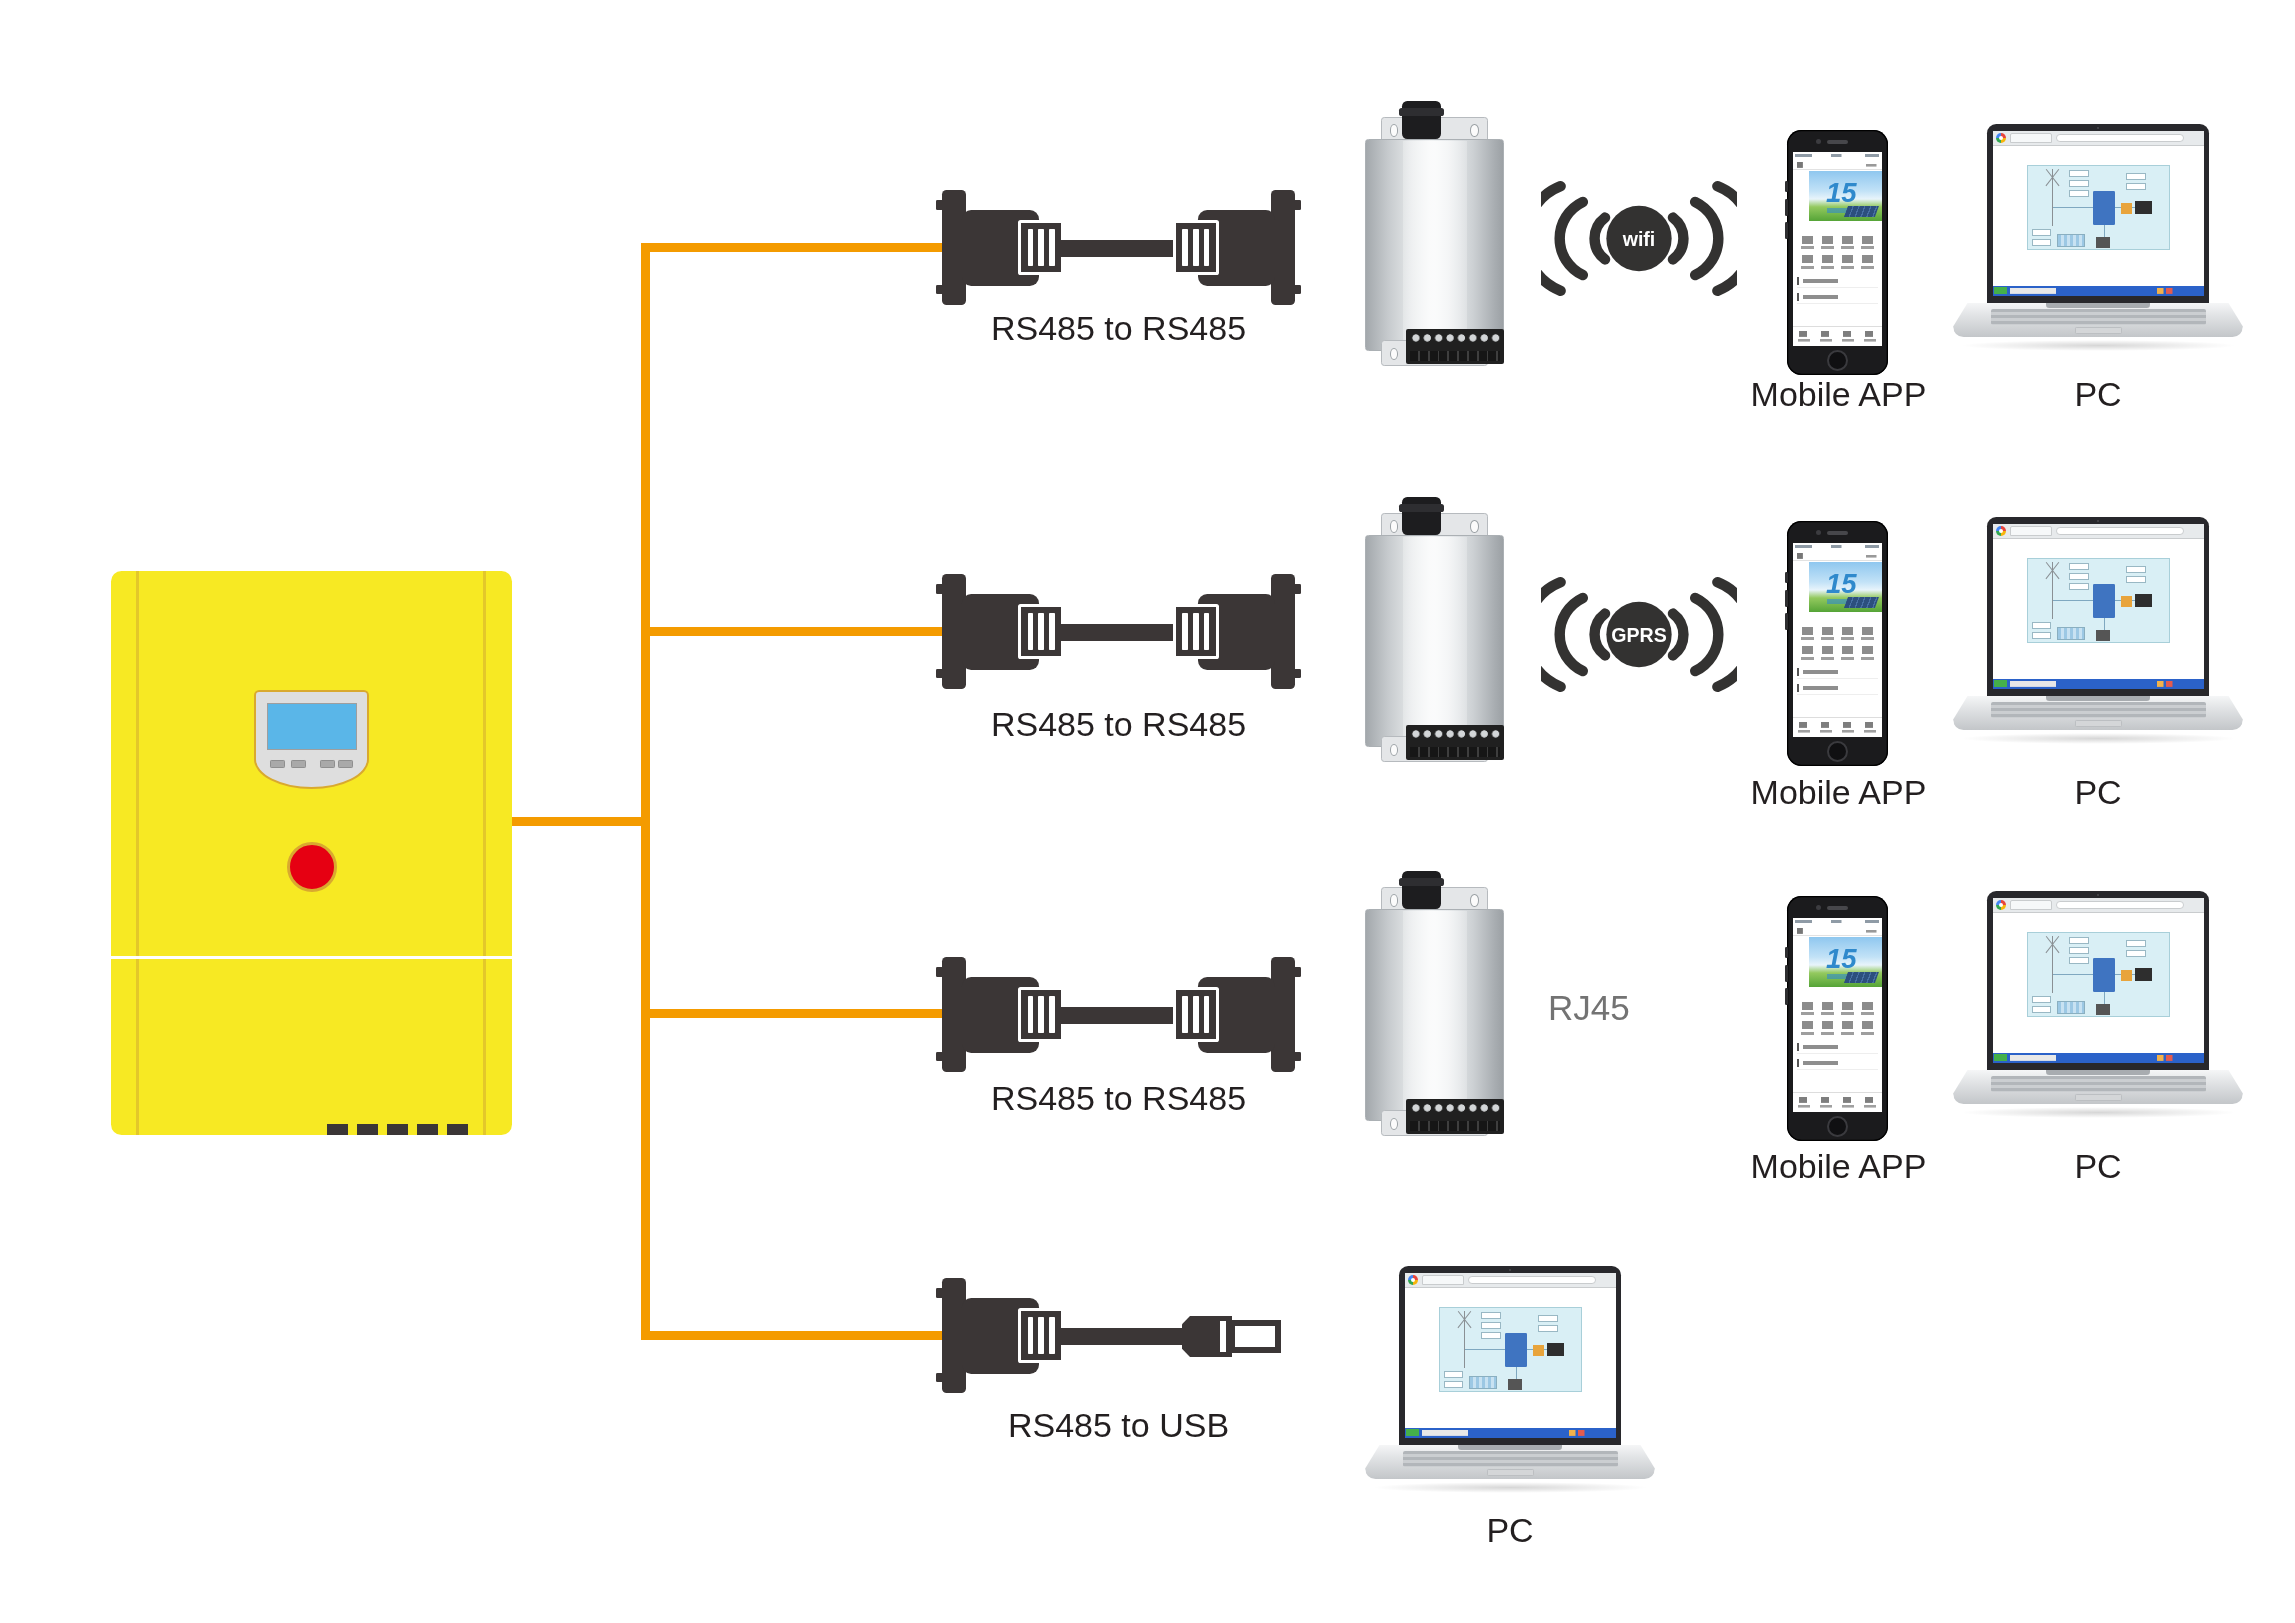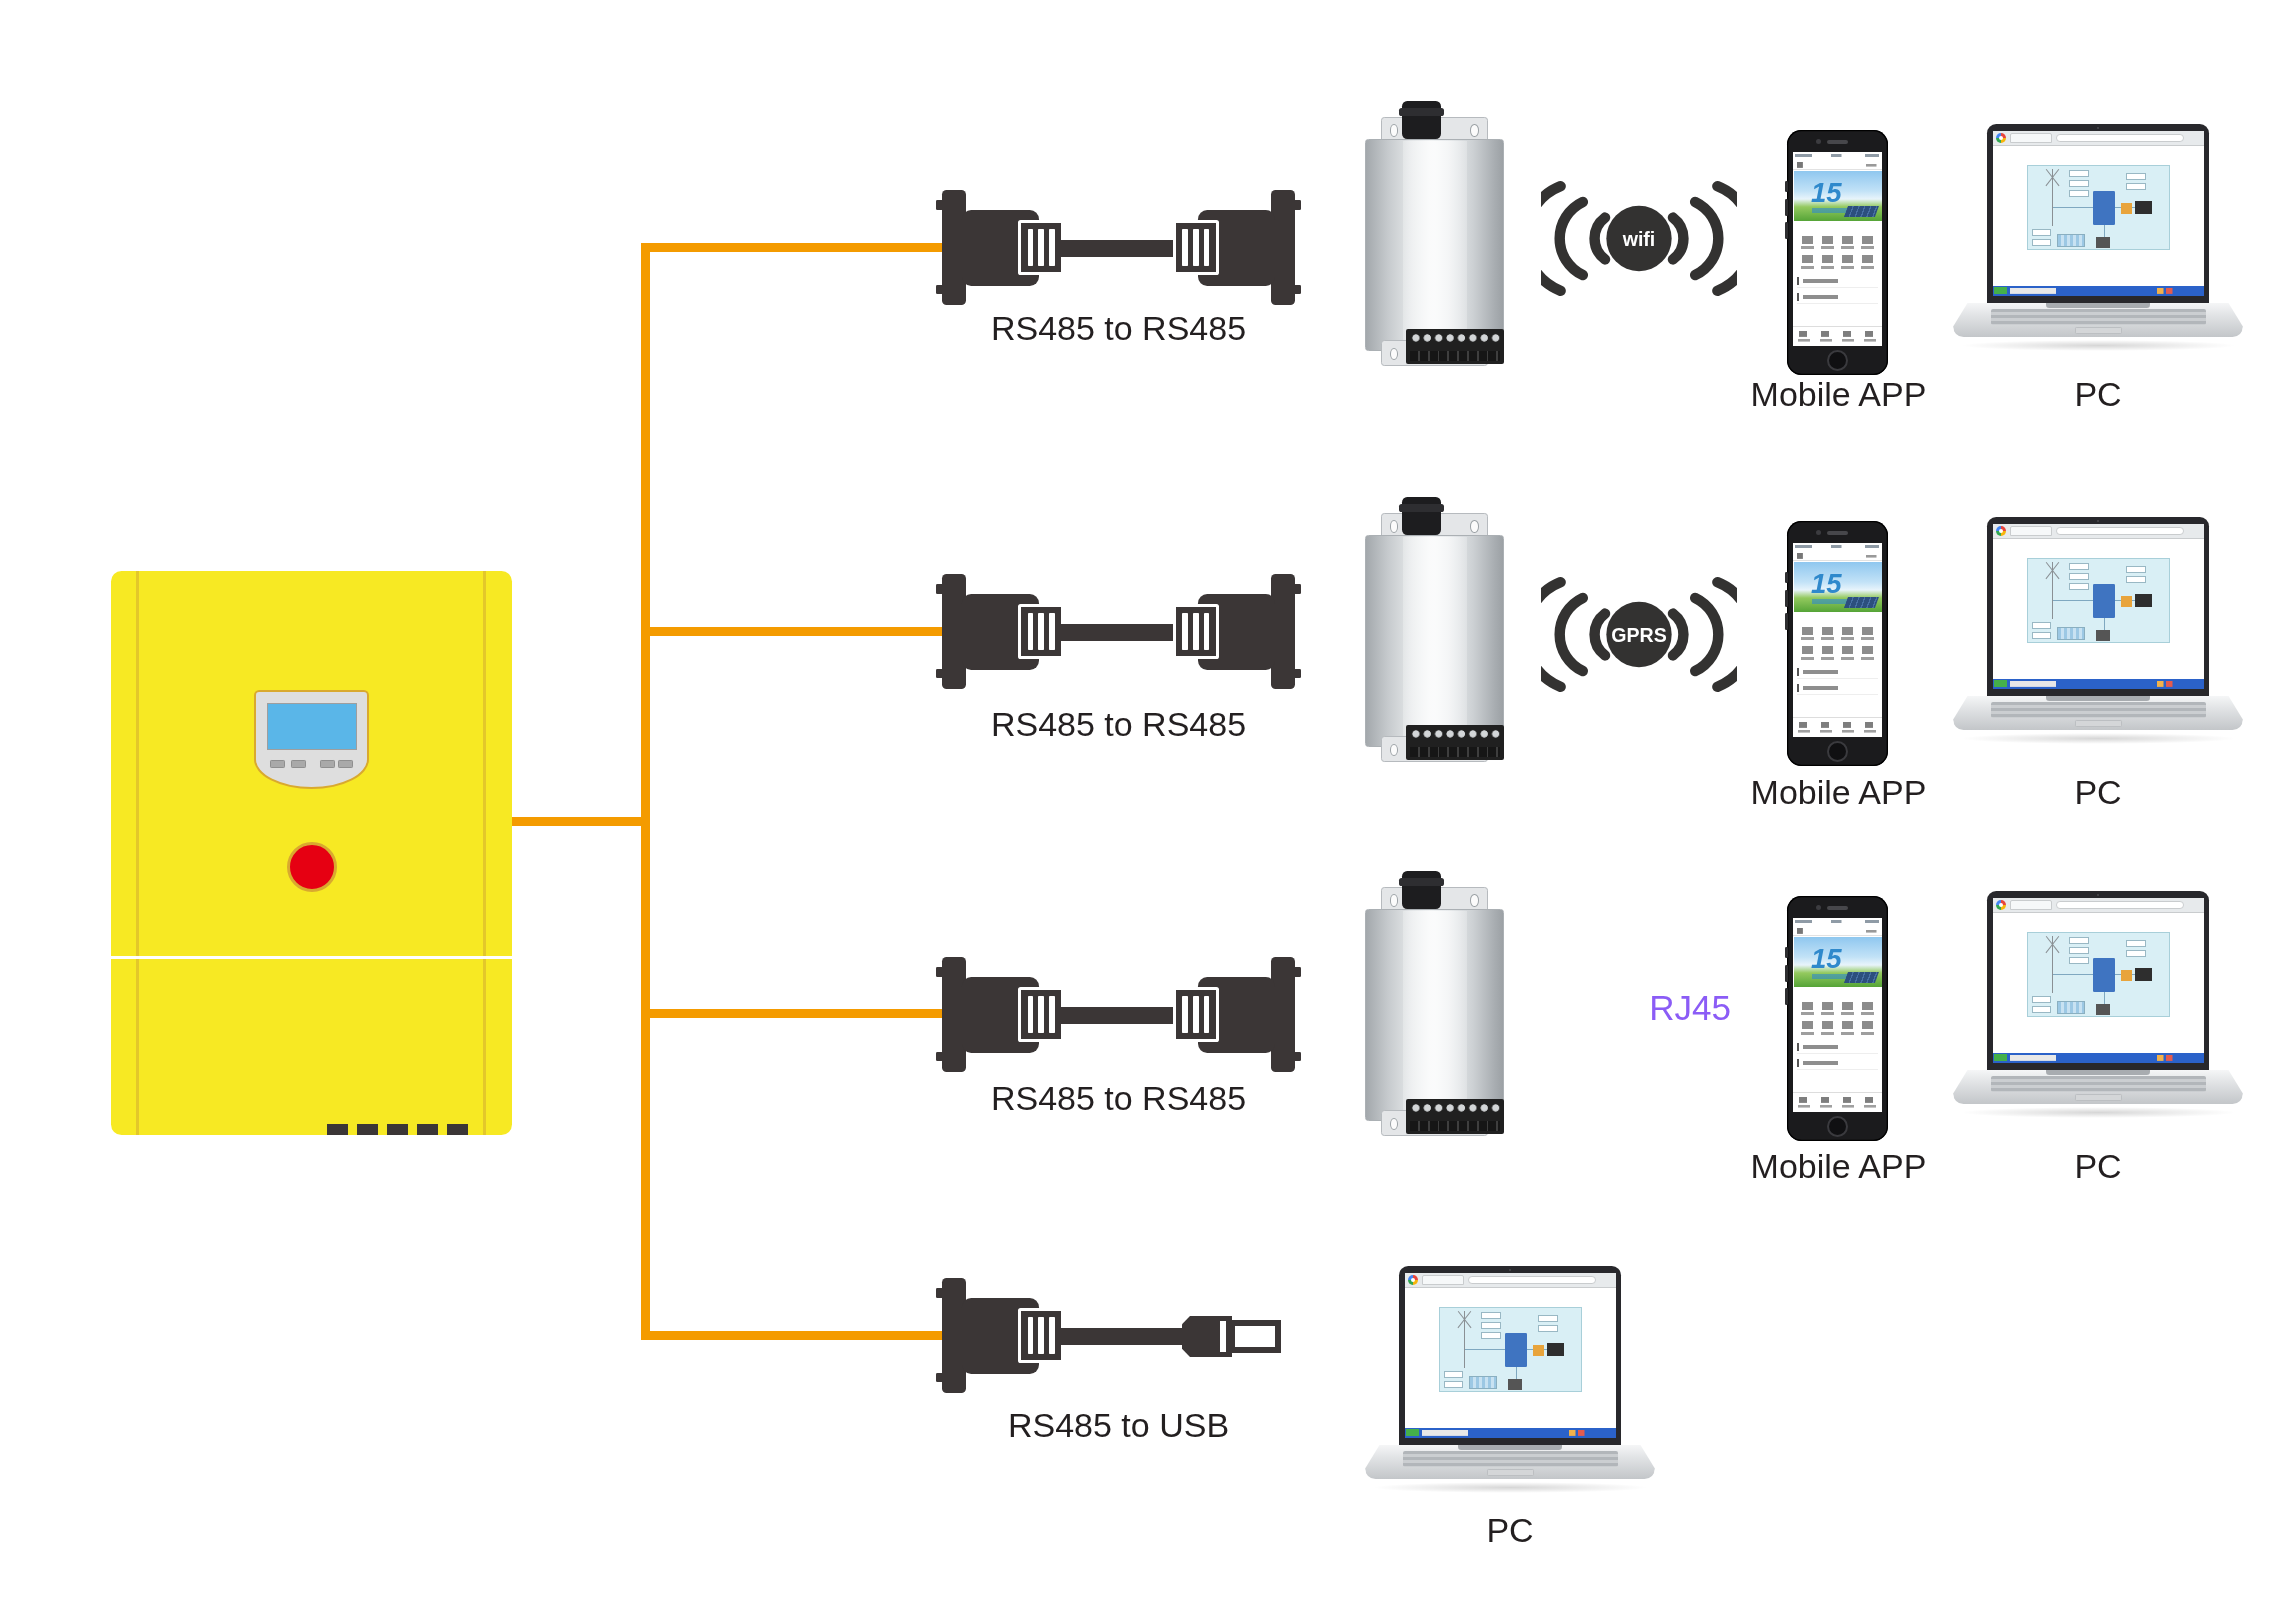--- a/index.html
+++ b/index.html
@@ -51,33 +51,33 @@
 .mod .face{position:absolute;left:37px;top:1.3px;width:64px;height:207px;background:linear-gradient(90deg,rgba(255,255,255,.25),rgba(255,255,255,.75) 50%,rgba(255,255,255,.25))}
 .mod .term{position:absolute;left:41px;top:228px;width:98px;height:35px;background:#202020;border-radius:2px}
 .mod .screws{position:absolute;left:3.9px;right:3.9px;top:2.6px;height:11.8px;background-image:radial-gradient(circle at 5.9px 5.9px,#D3D6D8 0 3.3px,transparent 3.9px);background-size:11.4px 11.8px;background-repeat:repeat-x}
 .mod .comb{position:absolute;left:3.9px;right:3.9px;bottom:2.6px;height:10.5px;background:repeating-linear-gradient(90deg,#161616 0 7.9px,#3E3E3E 7.9px 9.8px)}
 
 
 .wl{position:absolute;width:196px;height:115px}
 .wl path{stroke:#333231;stroke-width:16;fill:none;stroke-linecap:round}
 .wl circle{fill:#333231}
 .wl text{fill:#FFF;font-family:"Liberation Sans",sans-serif;font-weight:bold;font-size:30px;text-anchor:middle}
-.rj45{position:absolute;font-size:35px;color:#8b5cf6;text-align:right}
+.rj45{position:absolute;font-size:35px;color:#737373;text-align:left}
 
 
 .phone{position:absolute;width:101px;height:245px;background:#1B1B1D;border-radius:14.4px;box-shadow:inset 0 0 0 1.3px #000}
 .phone .cam{left:29px;top:9.2px;width:5.2px;height:5.2px;border-radius:50%;background:#3C3C40}
 .phone .spk{left:40px;top:9.8px;width:21px;height:4.6px;border-radius:2.6px;background:#47474B}
 .phone .sb{left:-2px;width:2.6px;border-radius:1.3px;background:#2E2E30}
 .phone .sb1{top:51px;height:10.5px}.phone .sb2{top:69px;height:17px}.phone .sb3{top:92px;height:17px}
 .phone .scrn{position:absolute;left:5.9px;right:5.9px;top:21.6px;bottom:29px;background:#FFF;overflow:hidden}
 .phone .home{left:50%;bottom:3.9px;margin-left:-10.5px;width:21px;height:21px;border-radius:50%;background:#101012;border:2px solid #3A3A3E}
 .ps-status{position:absolute;left:0;right:0;top:0;height:7.9px;background-image:linear-gradient(#8F9BA6,#8F9BA6),linear-gradient(#8F9BA6,#8F9BA6),linear-gradient(#8F9BA6,#8F9BA6);background-size:17px 3.3px,10.5px 3.3px,14.4px 3.3px;background-position:2px 2.6px,38px 2.6px,72px 2.6px;background-repeat:no-repeat}
 .ps-nav{position:absolute;left:0;right:0;top:7.9px;height:11px;border-bottom:0.7px solid #E2E2E2;background-image:linear-gradient(#777,#777),linear-gradient(#999,#999);background-size:5.9px 5.9px,10.5px 2.6px;background-position:3.9px 2.6px,73px 4.6px;background-repeat:no-repeat}
-.ps-banner{position:absolute;left:1px;right:0;top:19.6px;height:50px;background:linear-gradient(180deg,#8FC7EF 0%,#C2E2F7 40%,#E8F4FB 56%,#93C95E 72%,#55A437 100%)}
+.ps-banner{position:absolute;left:16px;right:0;top:19.6px;height:50px;background:linear-gradient(180deg,#8FC7EF 0%,#C2E2F7 40%,#E8F4FB 56%,#93C95E 72%,#55A437 100%)}
 .ps-banner .h15{position:absolute;left:17px;top:7.9px;font-size:27.5px;line-height:1;font-weight:bold;font-style:italic;color:#2F89CC}
 .ps-banner .sub{position:absolute;left:18.3px;top:37px;width:43px;height:4.6px;background:#2F89CC;opacity:.6}
 .ps-banner .pv{position:absolute;right:5.2px;bottom:5.2px;width:31px;height:10.5px;background:repeating-linear-gradient(90deg,#2C4F7E 0 4.6px,#476FA3 4.6px 5.9px);transform:skewX(-20deg)}
 .ps-g{position:absolute;left:3.9px;right:3.9px;height:8.5px;background:repeating-linear-gradient(90deg,transparent 0 5.2px,#8C8C8C 5.2px 15.7px,transparent 15.7px 20px)}
 .ps-gl{position:absolute;left:3.9px;right:3.9px;height:3.3px;background:repeating-linear-gradient(90deg,transparent 0 3.9px,#9E9E9E 3.9px 17px,transparent 17px 20px)}
 .ps-list{position:absolute;left:3.9px;width:81px;height:13px;border-bottom:0.7px solid #EEE}
 .ps-list::before{content:"";position:absolute;left:0;top:2.6px;width:2px;height:7.9px;background:#555}
 .ps-list::after{content:"";position:absolute;left:5.9px;top:4.6px;width:35px;height:3.9px;background:#8E8E8E}
 .ps-tab{position:absolute;left:0;right:0;bottom:0;height:19.6px;border-top:0.7px solid #DDD;background-image:repeating-linear-gradient(90deg,transparent 0 6.5px,#7E7E7E 6.5px 14.4px,transparent 14.4px 22px),repeating-linear-gradient(90deg,transparent 0 5.2px,#A0A0A0 5.2px 17px,transparent 17px 22px);background-size:89px 5.9px,89px 2.6px;background-position:0 3.3px,0 11.8px;background-repeat:no-repeat}
 

